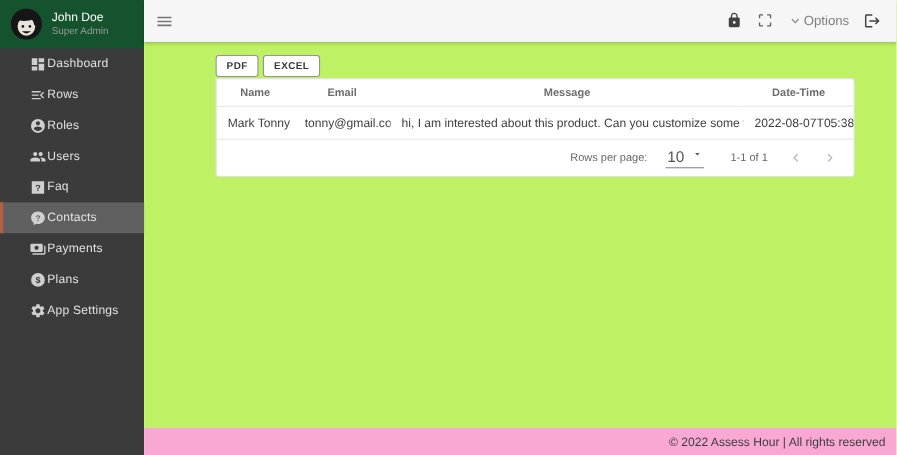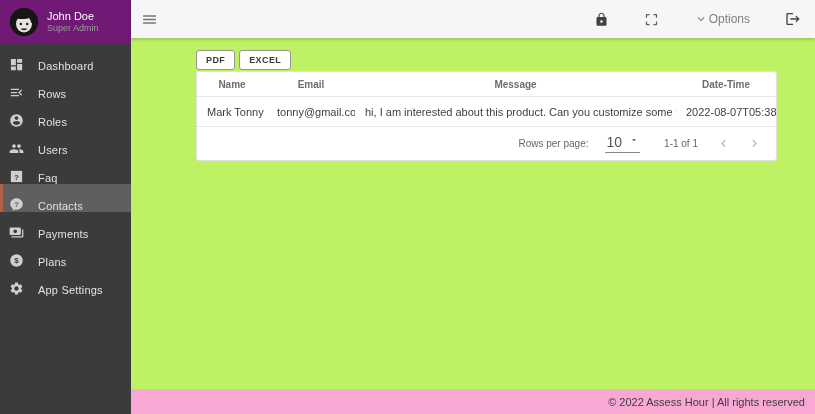--- a/index.html
+++ b/index.html
@@ -2,38 +2,38 @@
 <html style="--accent: #b45e48;"><head>
 <meta charset="utf-8">
 <style>
   * { margin:0; padding:0; box-sizing:border-box; }
   html,body { width:815px; height:414px; overflow:hidden; }
   body { font-family:"Liberation Sans", sans-serif; background:#fff; }
   .app { display:flex; width:815px; height:414px; }
 
   
   .sidebar { width:131px; flex-shrink:0; background:#3b3b3b; display:flex; flex-direction:column; }
-  .sidebar-header { height:44px; background:#701a75; display:flex; align-items:center; padding-left:10px; gap:9px; flex-shrink:0; }
+  .sidebar-header { height:44px; background:#14532d; display:flex; align-items:center; padding-left:10px; gap:9px; flex-shrink:0; }
   .avatar { width:28px; height:28px; border-radius:50%; overflow:hidden; flex-shrink:0; background:#161616; }
   .user-name { font-size:11px; color:#fefefe; line-height:13px; }
   .user-role { font-size:9px; color:#9b9b9b; line-height:11px; }
   .menu { flex:1; padding-top:0; }
-  .menu-item { height:28px; display:flex; align-items:flex-end; padding-left:9px; gap:14px; cursor:pointer; position:relative; }
+  .menu-item { height:28px; display:flex; align-items:center; padding-left:27px; gap:1px; cursor:pointer; position:relative; }
   .menu-item .mi-icon { width:15px; height:15px; display:flex; align-items:center; justify-content:center; }
   .menu-item .mi-icon svg { width:15px; height:15px; fill:#cfcfcf; }
   .menu-item .mi-label { font-size:11px; color:#e2e2e2; letter-spacing:.2px; }
   .menu-item.active { background:#5f5f5f; }
   .active-bar { position:absolute; left:0; top:0; bottom:0; width:3px; background:var(--accent,#b45e48); display:none; }
   .menu-item.active .active-bar { display:block; }
 
   
   .main { flex:1; display:flex; flex-direction:column; background:#fff; min-width:0; }
   .topbar { height:38px; background:#f6f6f6; box-shadow:0 2px 3px rgba(0,0,0,.18); display:flex; align-items:center; padding:0 14px 0 10px; position:relative; z-index:2; flex-shrink:0; }
   .hamburger svg { width:17px; height:17px; fill:#757575; display:block; }
-  .topbar-right { margin-left:auto; display:flex; align-items:center; gap:35px; }
+  .topbar-right { margin-left:auto; display:flex; gap:13px; }
   .tb-icon svg { width:15px; height:15px; display:block; }
   .lock svg { fill:#424242; }
   .fullscreen svg { fill:#5f5f5f; }
   .options { display:flex; align-items:center; gap:1px; cursor:pointer; }
   .options svg { width:14px; height:14px; fill:#808080; }
   .options-label { font-size:12px; color:#808080; }
   .logout svg { fill:#424242; width:16px; height:16px; }
 
   .content { flex:1; padding:12px 38px 0 65px; background:#bef264; }
   .export-buttons { display:flex; gap:4px; }

